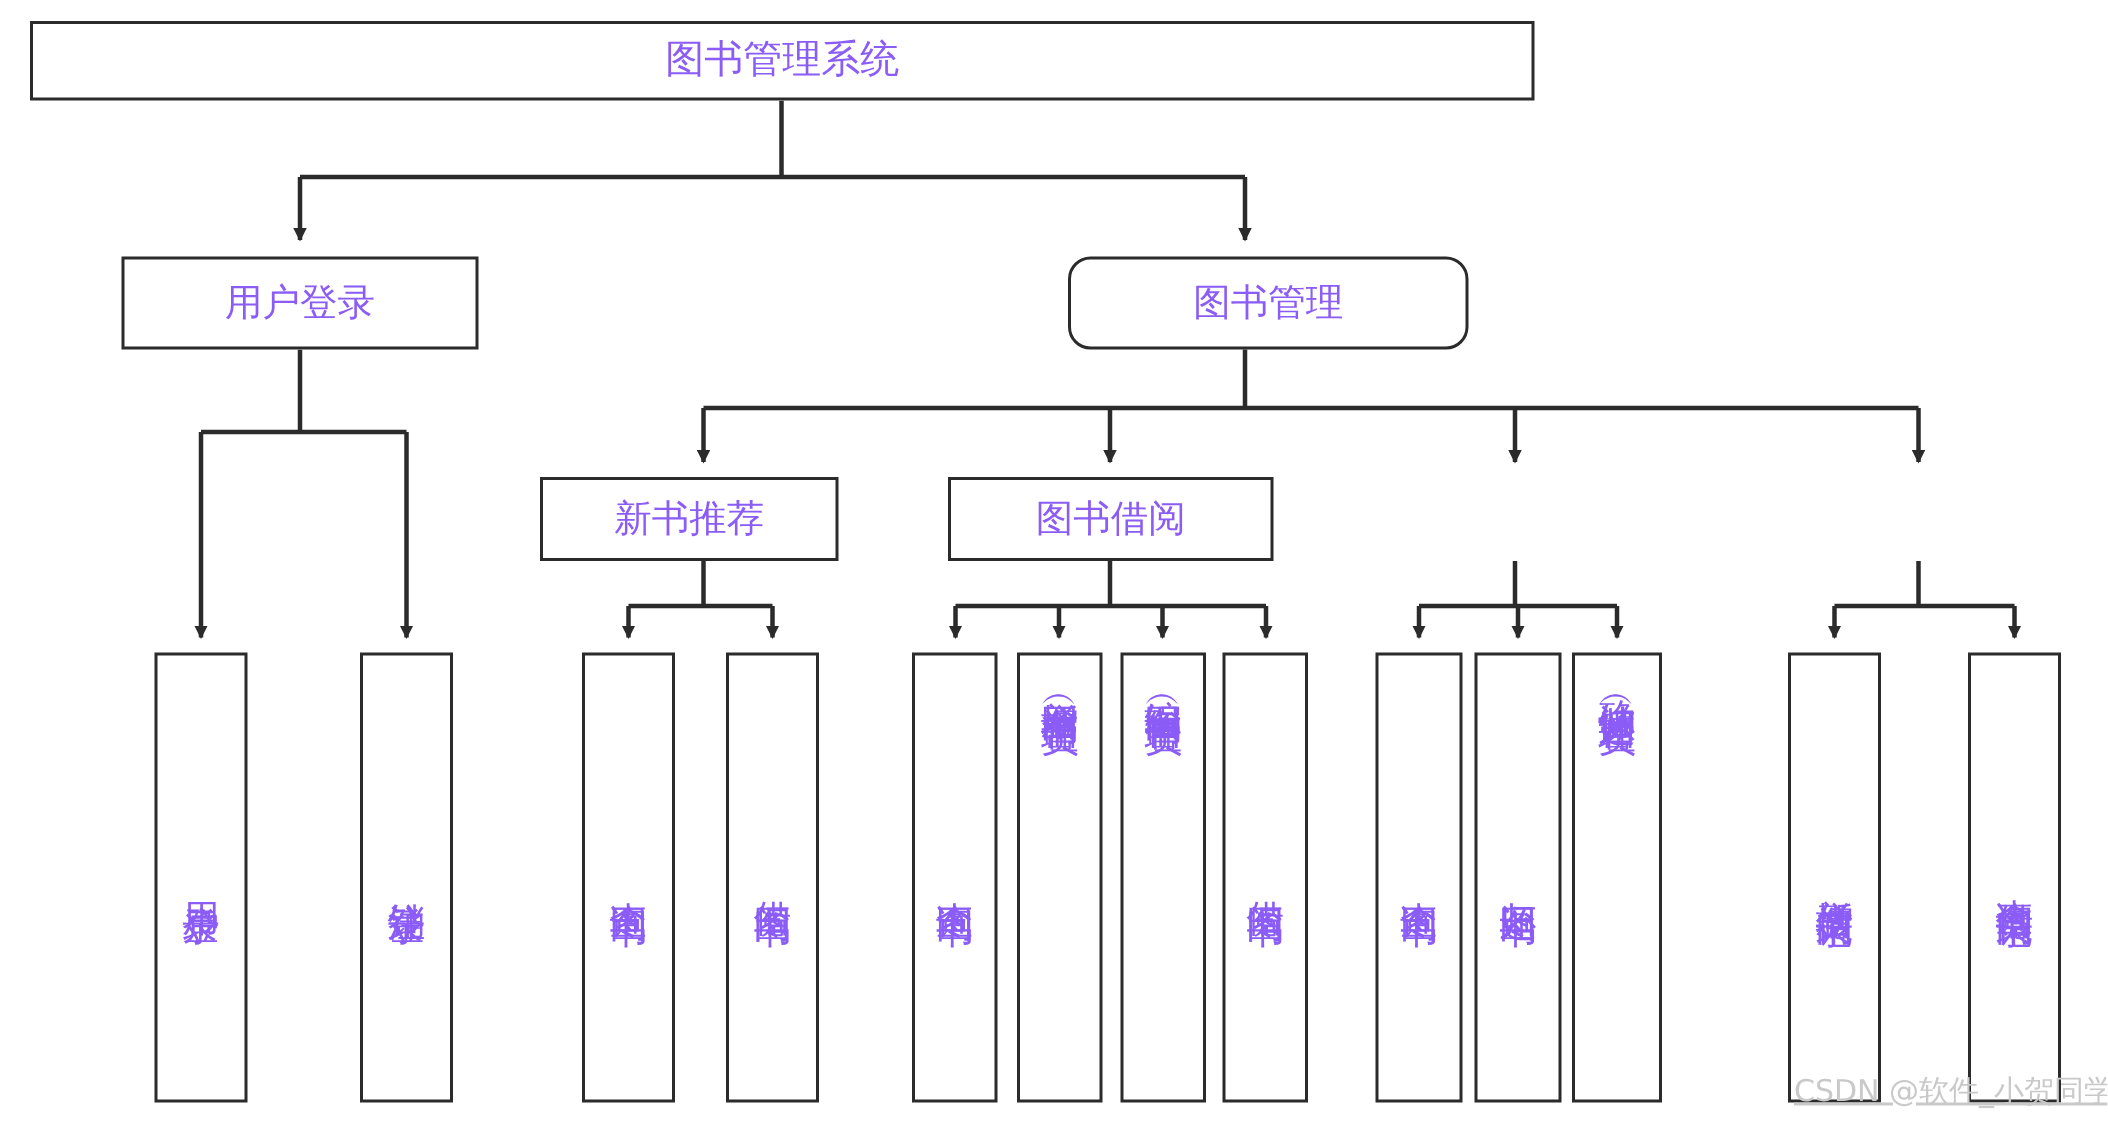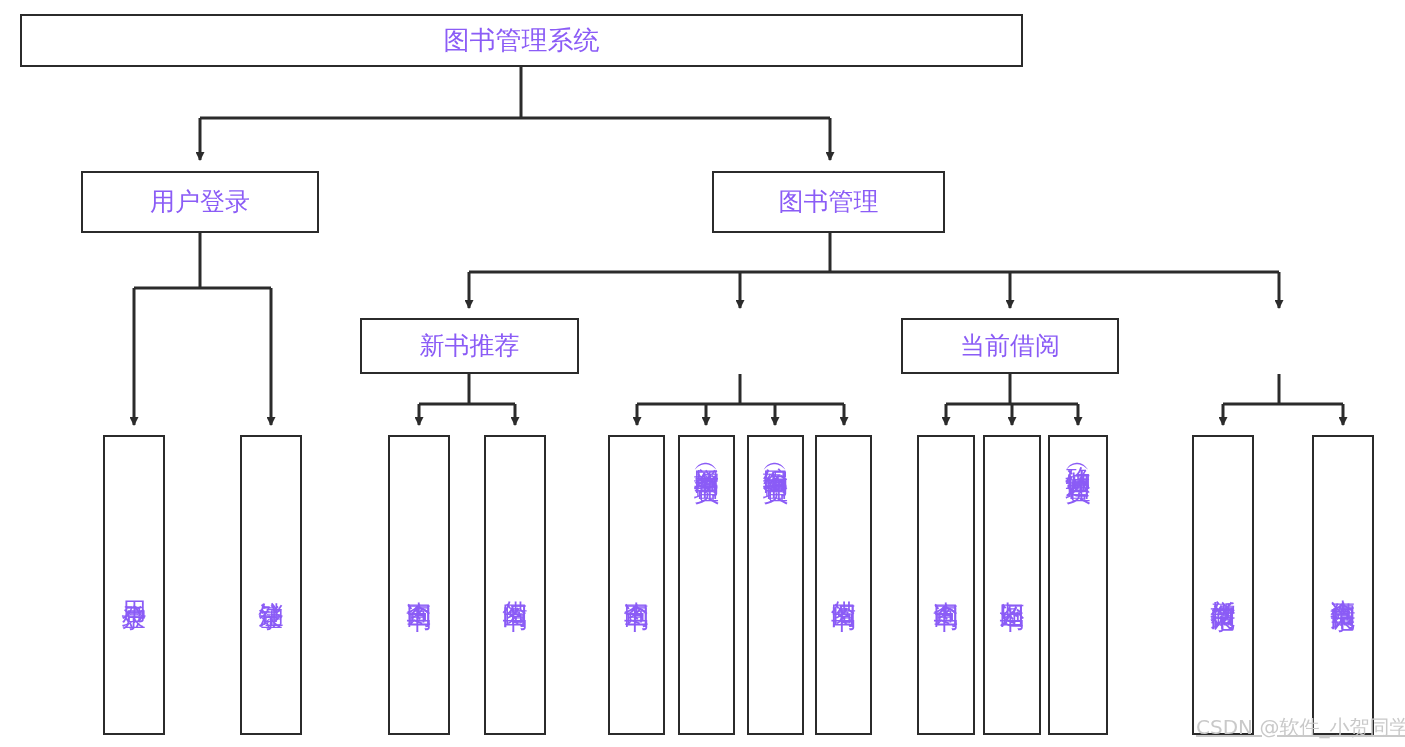--- a/index.html
+++ b/index.html
@@ -134,29 +134,29 @@
     </g>
   </svg>
 
   <div class="node horiz root" style="left:20px; top:14px; width:1003px; height:53px;">
     <span class="label">图书管理系统</span>
   </div>
 
   <div class="node horiz" style="left:81px; top:171px; width:238px; height:62px;">
     <span class="label">用户登录</span>
   </div>
-  <div class="node horiz" style="left:712px; top:171px; width:233px; height:62px;">
+  <div class="node horiz" style="left:712px; top:171px; width:267px; height:62px;border-radius:15px;">
     <span class="label">图书管理</span>
   </div>
 
-  <div class="node horiz" style="left:360px; top:318px; width:219px; height:56px;">
+  <div class="node horiz" style="left:360px; top:318px; width:199px; height:56px;">
     <span class="label">新书推荐</span>
   </div>
-  <div class="node horiz" style="left:901px; top:318px; width:218px; height:56px;">
-    <span class="label">当前借阅</span>
+  <div class="node horiz" style="left:632px; top:318px; width:217px; height:56px;">
+    <span class="label">图书借阅</span>
   </div>
 
   <div class="node leaf center" style="left:103px; top:435px; width:62px; height:300px;">
     <span class="label">用户登录</span>
   </div>
   <div class="node leaf center" style="left:240px; top:435px; width:62px; height:300px;">
     <span class="label">注销登录</span>
   </div>
 
   <div class="node leaf center" style="left:388px; top:435px; width:62px; height:300px;">

